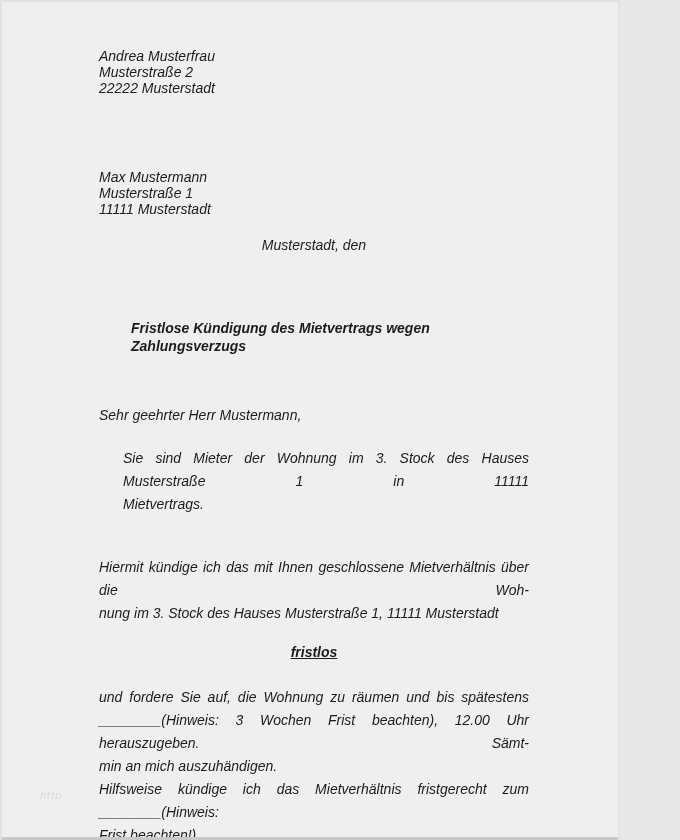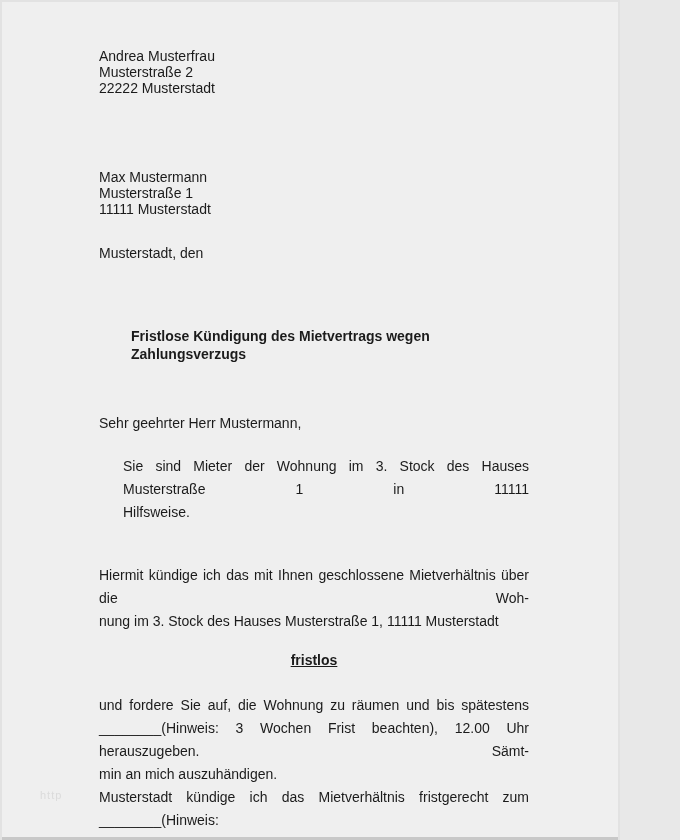--- a/index.html
+++ b/index.html
@@ -10,29 +10,30 @@
     position: relative;
     width: 620px;
     height: 840px;
     background: var(--page-bg, #efefef);
     border: 2px solid var(--border, #e2e2e2);
     border-bottom: none;
     font-family: "Liberation Sans", "DejaVu Sans", sans-serif;
     font-size: 14px;
     color: var(--text, #1b1b1b);
     overflow: hidden;
+    font-style: italic;
   }
 
   .content { padding: 0 89px 0 97px; }
 
   .address { line-height: 16px; }
   .address-sender { margin-top: 46px; }
   .address-recipient { margin-top: 73px; }
 
-  .date-line { margin-top: 28px; line-height: 16px; text-align: left; }
+  .date-line { margin-top: 20px; line-height: 16px; text-align: center; }
 
   .subject { margin-top: 66px; line-height: 18px; font-weight: bold; padding-left: 32px; }
 
   .salutation { margin-top: 52px; line-height: 16px; }
 
   .para { line-height: 23px; }
   .para-tenancy { margin-top: 24px; margin-left: 24px; }
   .para-termination { margin-top: 40px; }
   .para-demand { margin-top: 25px; }
 
@@ -90,35 +91,35 @@
     </div>
 
     <div class="date-line">Musterstadt, den</div>
 
     <div class="subject">Fristlose Kündigung des Mietvertrags wegen Zahlungsverzugs</div>
 
     <div class="salutation">Sehr geehrter Herr Mustermann,</div>
 
     <div class="para para-tenancy">
       <div class="jline">Sie sind Mieter der Wohnung im 3. Stock des Hauses Musterstraße 1 in 11111</div>
-      <div class="lline">Hilfsweise.</div>
+      <div class="lline">Mietvertrags.</div>
     </div>
 
     <div class="para para-termination">
       <div class="jline">Hiermit kündige ich das mit Ihnen geschlossene Mietverhältnis über die Woh-</div>
       <div class="lline">nung im 3. Stock des Hauses Musterstraße 1, 11111 Musterstadt</div>
     </div>
 
     <div class="emphasis-line">fristlos</div>
 
     <div class="para para-demand">
       <div class="jline">und fordere Sie auf, die Wohnung zu räumen und bis spätestens</div>
       <div class="jline">________(Hinweis: 3 Wochen Frist beachten), 12.00 Uhr herauszugeben. Sämt-</div>
       <div class="lline">min an mich auszuhändigen.</div>
-      <div class="jline">Musterstadt kündige ich das Mietverhältnis fristgerecht zum ________(Hinweis:</div>
+      <div class="jline">Hilfsweise kündige ich das Mietverhältnis fristgerecht zum ________(Hinweis:</div>
       <div class="lline">Frist beachten!)</div>
     </div>
 
     <div class="reason-heading">Begründung:</div>
 
   </div>
 
   <div class="watermark">http</div>
   <div class="bottom-bar"></div>
 </div>

